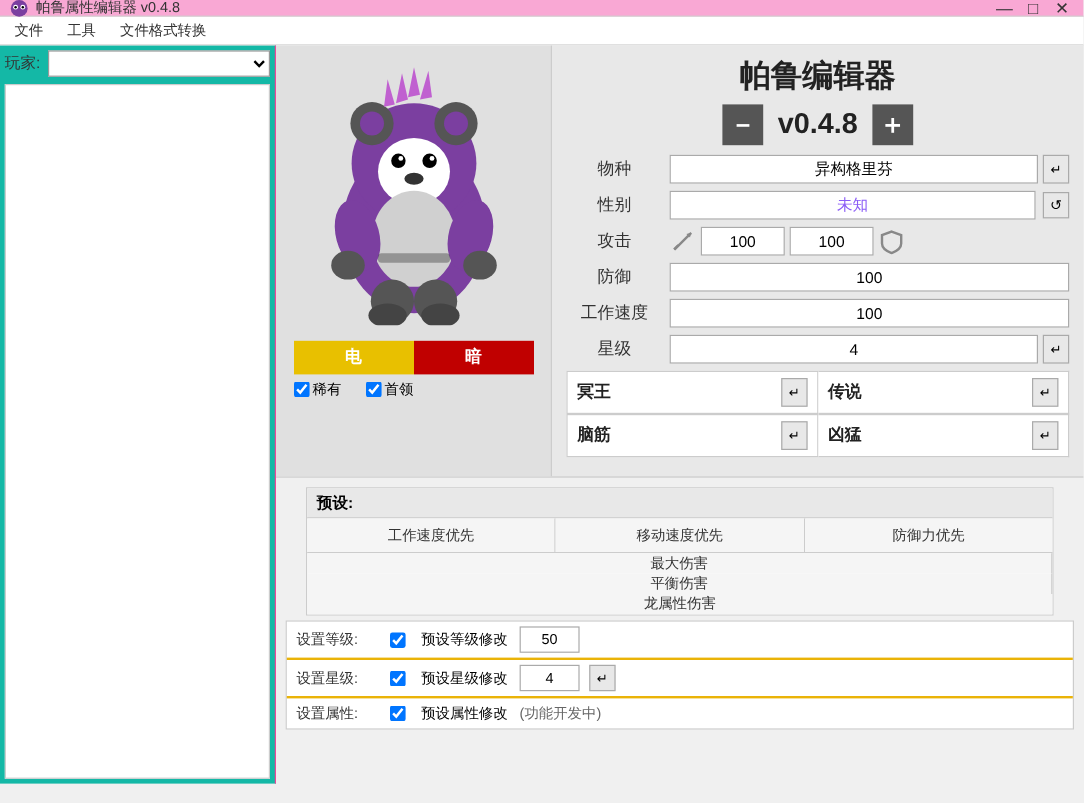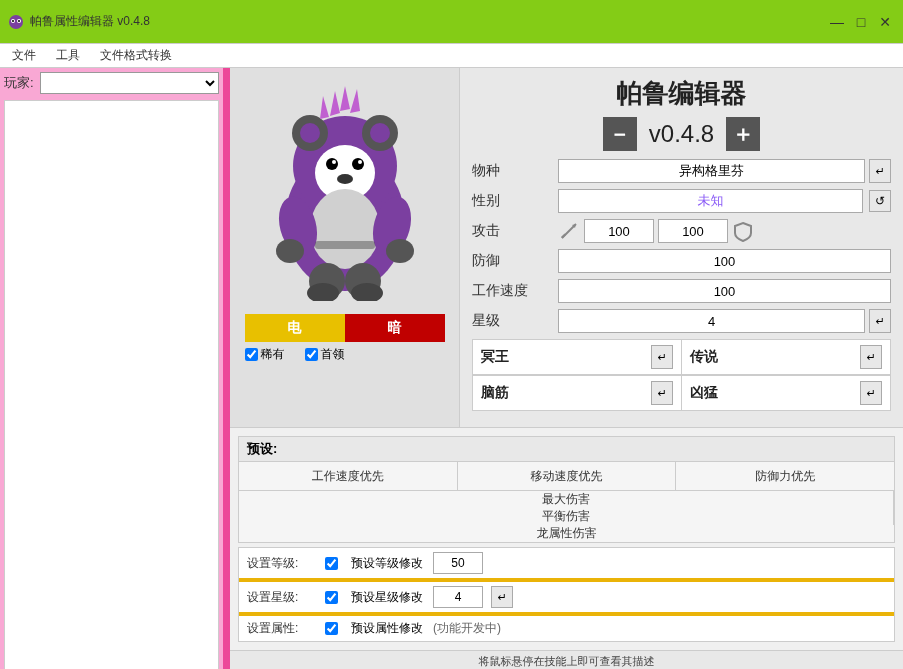--- a/index.html
+++ b/index.html
@@ -7,27 +7,27 @@
       font-family: 'Microsoft YaHei', 'SimHei', sans-serif;
       background: #f0f0f0;
       width: 903px;
       height: 669px;
       overflow: hidden;
       font-size: 13px;
     }
 
     
     .title-bar {
-      background: #84cc16;
+      background: #f9a8d4;
       border-bottom: 1px solid #ccc;
       display: flex;
       align-items: center;
       justify-content: space-between;
       padding: 4px 8px;
-      height: 44px;
+      height: 14px;
     }
     .title-bar-left {
       display: flex;
       align-items: center;
       gap: 6px;
       font-size: 12px;
       color: #333;
     }
     .title-icon {
       width: 16px;
@@ -70,22 +70,22 @@
     
     .main-container {
       display: flex;
       height: calc(669px - 54px);
       background: #f0f0f0;
     }
 
     
     .left-panel {
       width: 230px;
-      border-right: 7px solid #ec4899;
-      background: #f9a8d4;
+      border-right: 1px solid #ec4899;
+      background: #14b8a6;
       display: flex;
       flex-direction: column;
       padding: 4px;
     }
     .player-row {
       display: flex;
       align-items: center;
       gap: 6px;
       margin-bottom: 6px;
     }
@@ -207,34 +207,34 @@
       color: white;
       border: none;
       cursor: pointer;
       display: flex;
       align-items: center;
       justify-content: center;
       font-weight: bold;
     }
     .version-text {
       font-size: 24px;
-      font-weight: normal;
+      font-weight: bold;
       color: #222;
     }
 
     
     .stat-row {
       display: flex;
       align-items: center;
       margin-bottom: 6px;
       gap: 6px;
     }
     .stat-label {
       width: 80px;
-      text-align: left;
+      text-align: center;
       font-size: 14px;
       color: #333;
     }
     .stat-value {
       flex: 1;
       background: white;
       border: 1px solid #aaa;
       height: 24px;
       display: flex;
       align-items: center;
@@ -317,21 +317,21 @@
     .skill-name {
       font-size: 14px;
       font-weight: bold;
       color: #222;
     }
 
     
     .presets-section {
       border: 1px solid #ccc;
       background: white;
-      margin: 4px 0;
+      margin: 4px 17px;
     }
     .presets-title {
       background: #e8e8e8;
       padding: 3px 8px;
       font-size: 13px;
       font-weight: bold;
       border-bottom: 1px solid #ccc;
     }
     .preset-buttons-row {
       display: flex;
@@ -356,21 +356,21 @@
     
     .settings-section {
       border: 1px solid #ccc;
       background: white;
       margin-bottom: 4px;
     }
     .settings-row {
       display: flex;
       align-items: center;
       padding: 4px 8px;
-      border-bottom: 4px solid #eab308;
+      border-bottom: 2px solid #eab308;
       gap: 8px;
     }
     .settings-row:last-child { border-bottom: none; }
     .settings-label {
       width: 70px;
       font-size: 12px;
       color: #333;
     }
     .settings-check {
       display: flex;
@@ -662,18 +662,15 @@
           <label class="settings-check">
             <input type="checkbox" checked="" style="">
             <span>预设属性修改</span>
           </label>
           <span class="settings-note">(功能开发中)</span>
         </div>
       </div>
 
     </div>
 
-    <div class="status-bar">
-      <span>将鼠标悬停在技能上即可查看其描述</span>
-    </div>
 
   </div>
 </div>
 
 </body></html>

